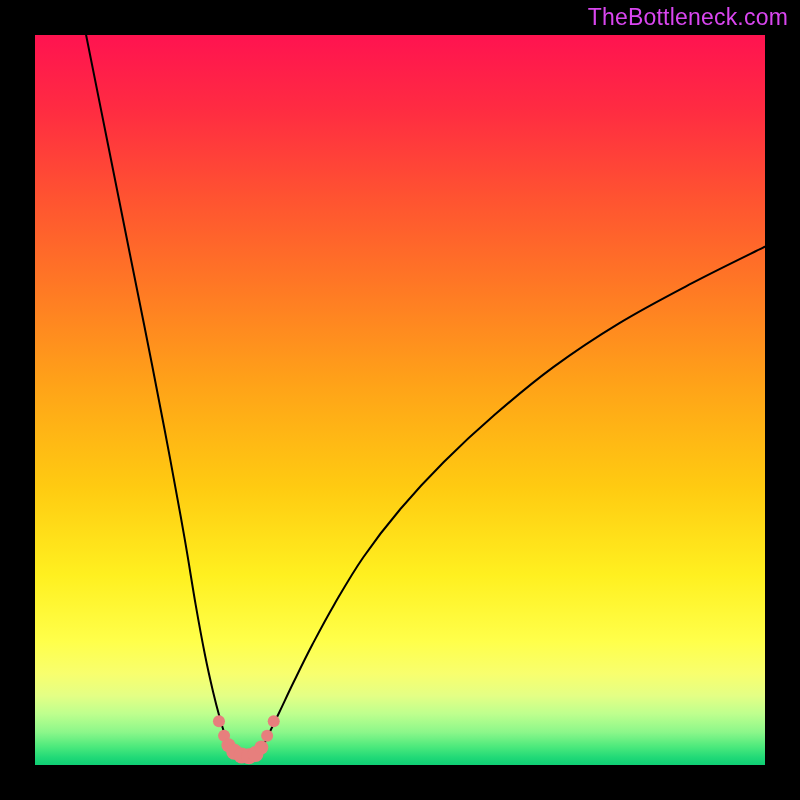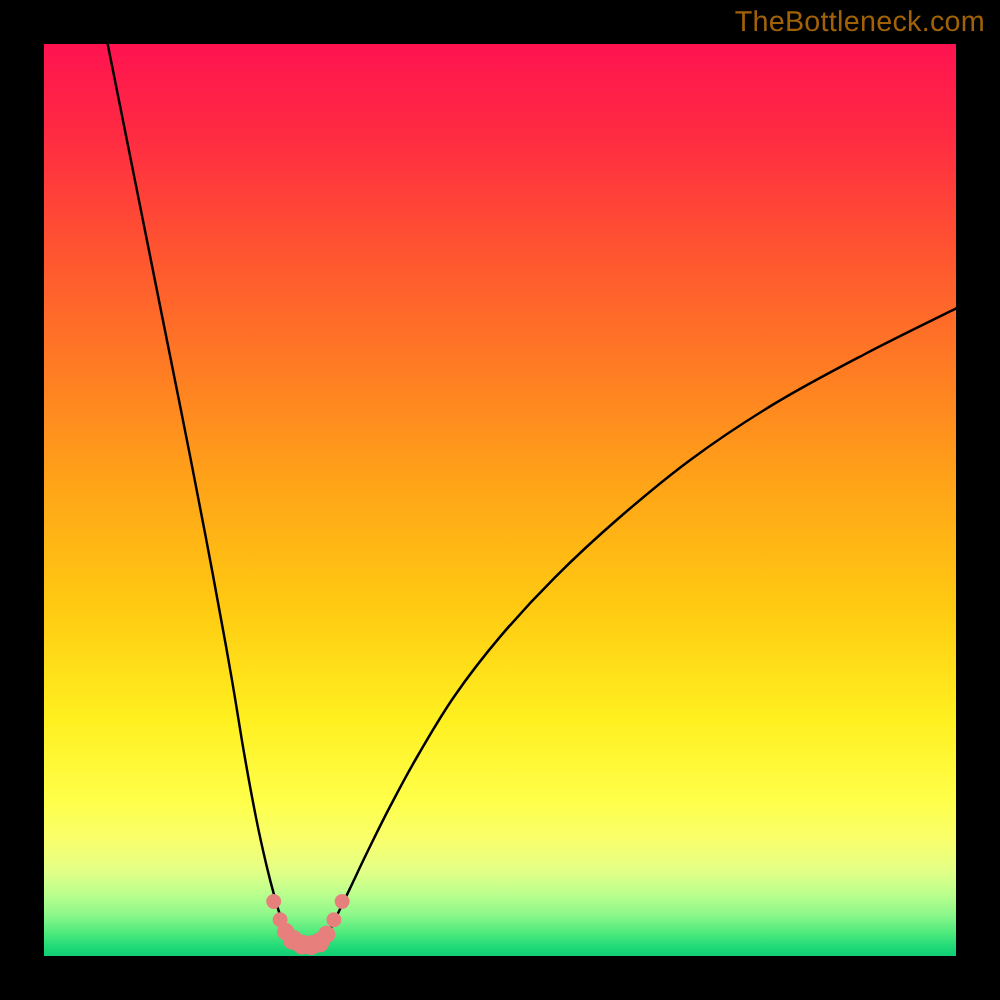--- a/index.html
+++ b/index.html
@@ -24,21 +24,21 @@
     top: 35px;
     left: 35px;
     width: 730px;
     height: 730px;
     overflow: hidden;
   }
   .watermark {
     position: absolute;
     top: 4px;
     right: 12px;
-    color: #a16207;
+    color: #d946ef;
     font-size: 23px;
     font-weight: 500;
     letter-spacing: 0.2px;
     user-select: none;
   }
   svg {
     position: absolute;
     top: 0;
     left: 0;
   }

